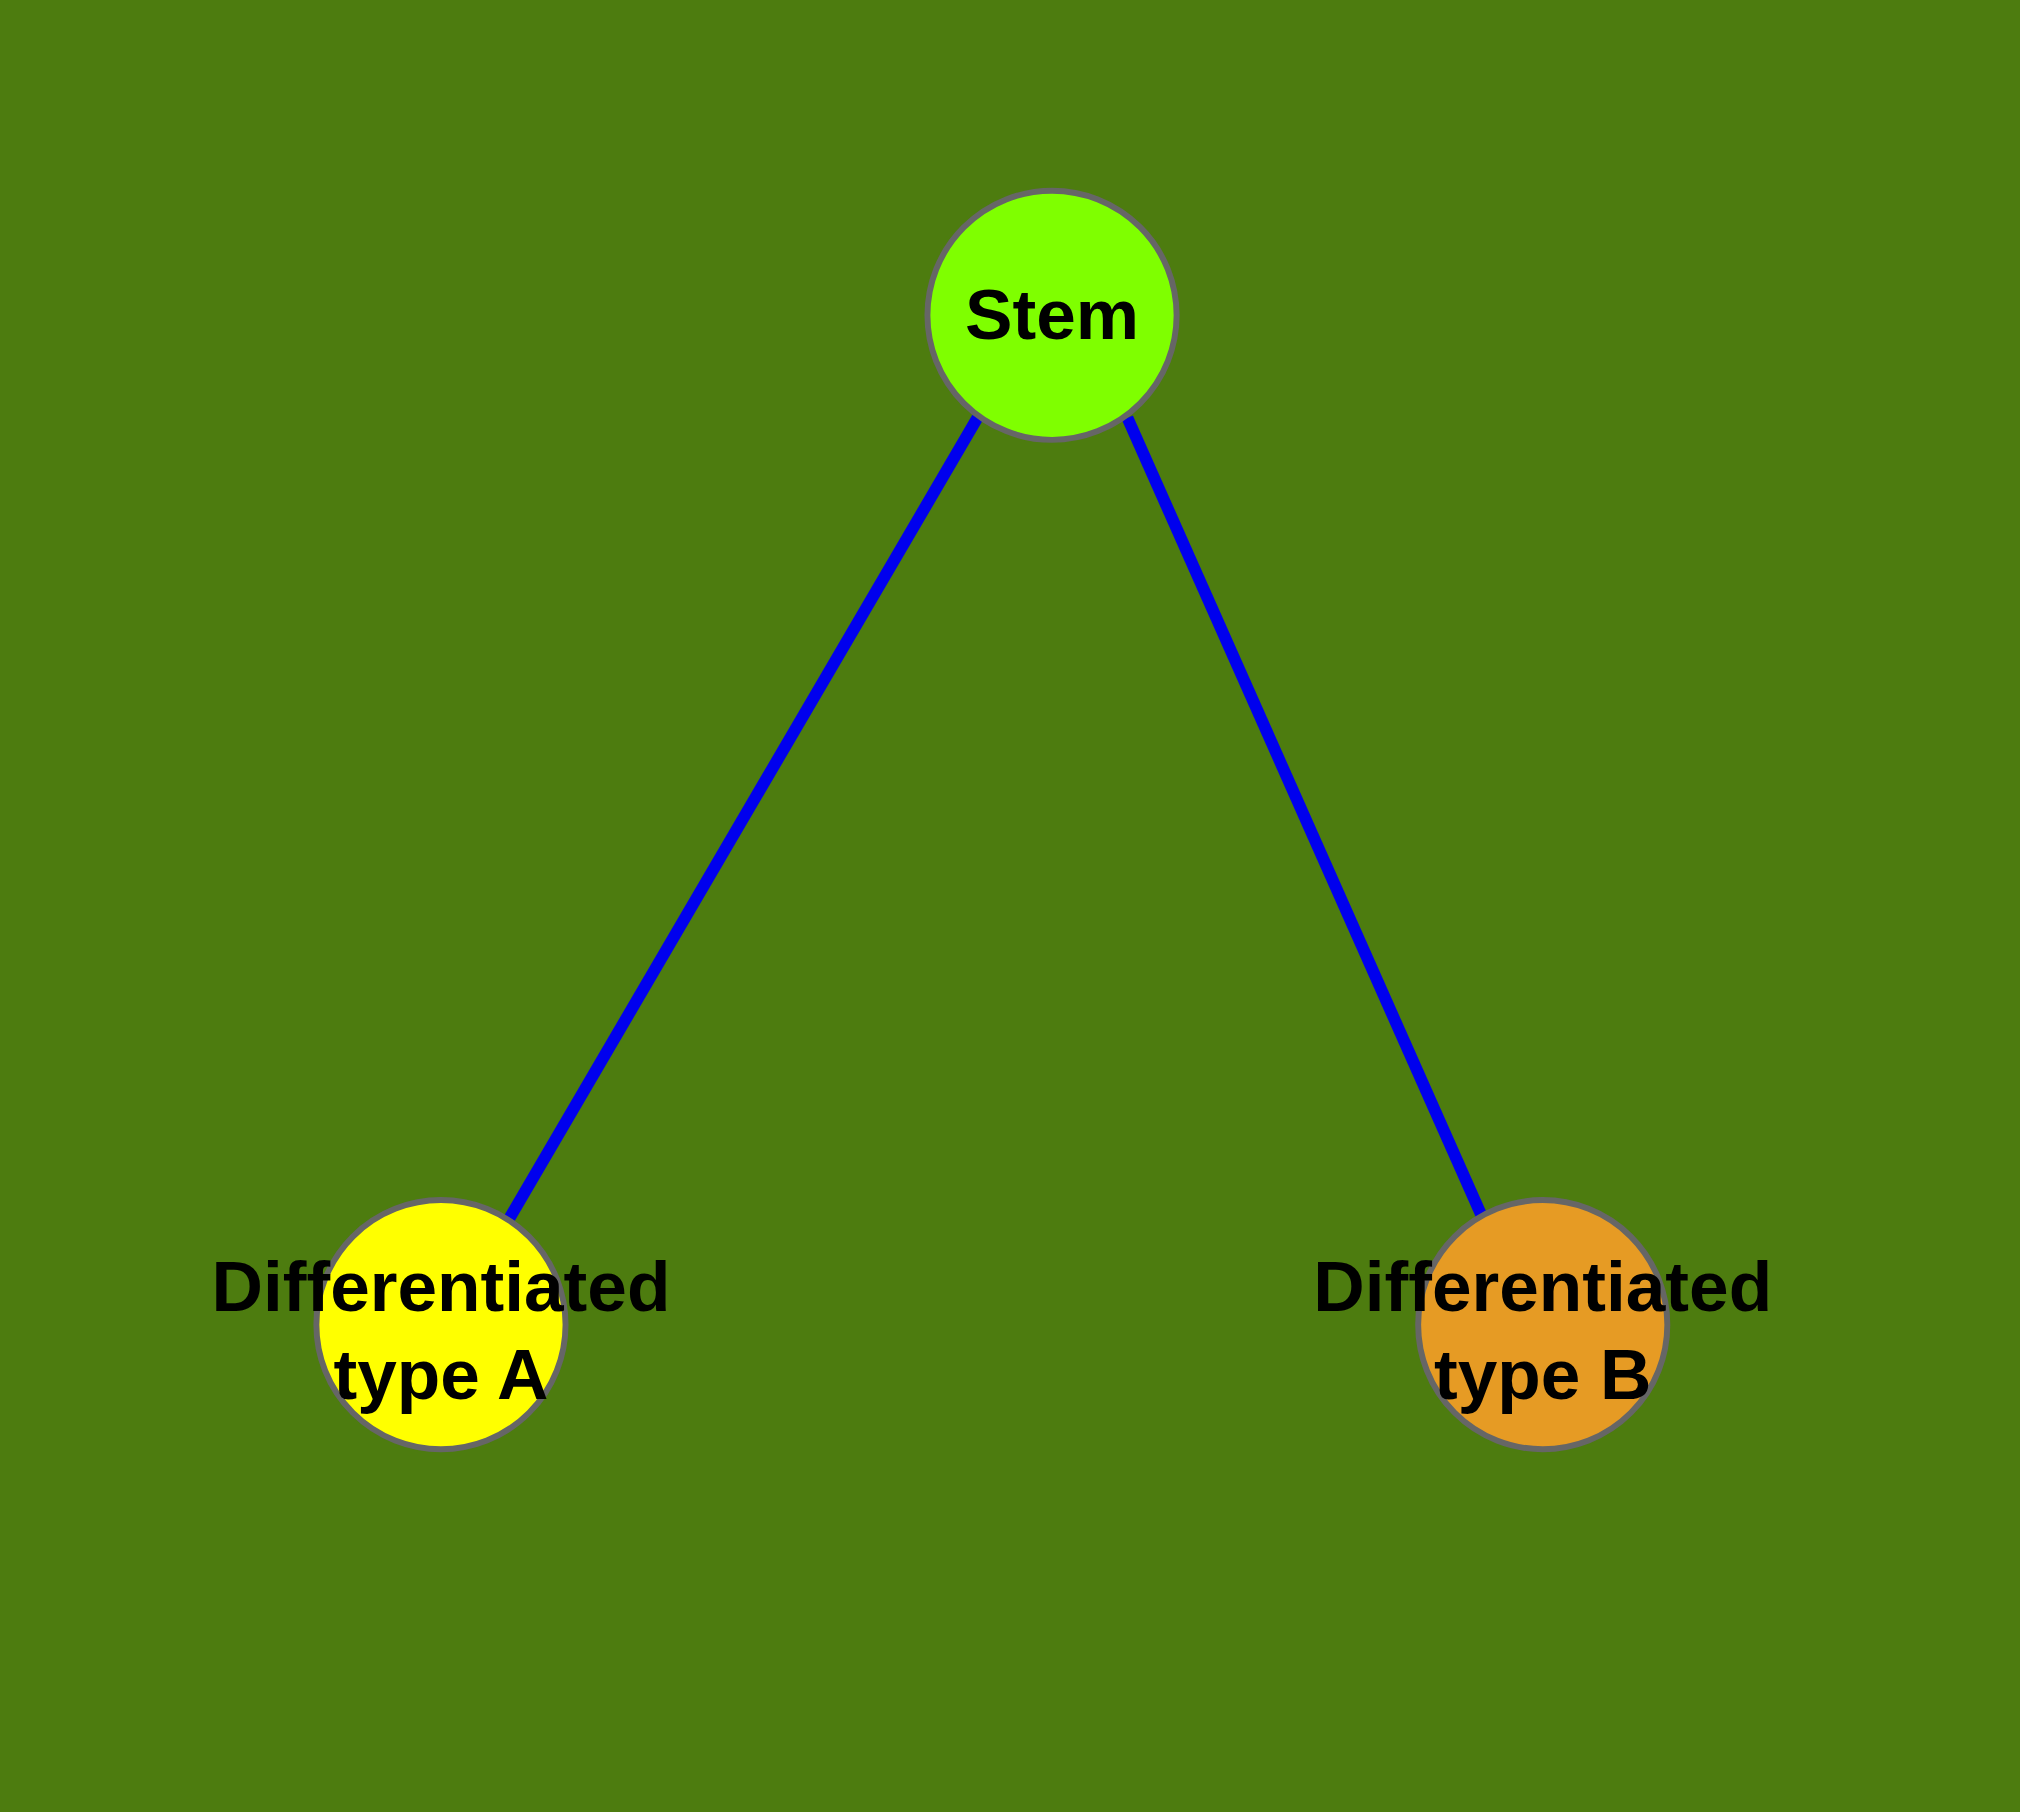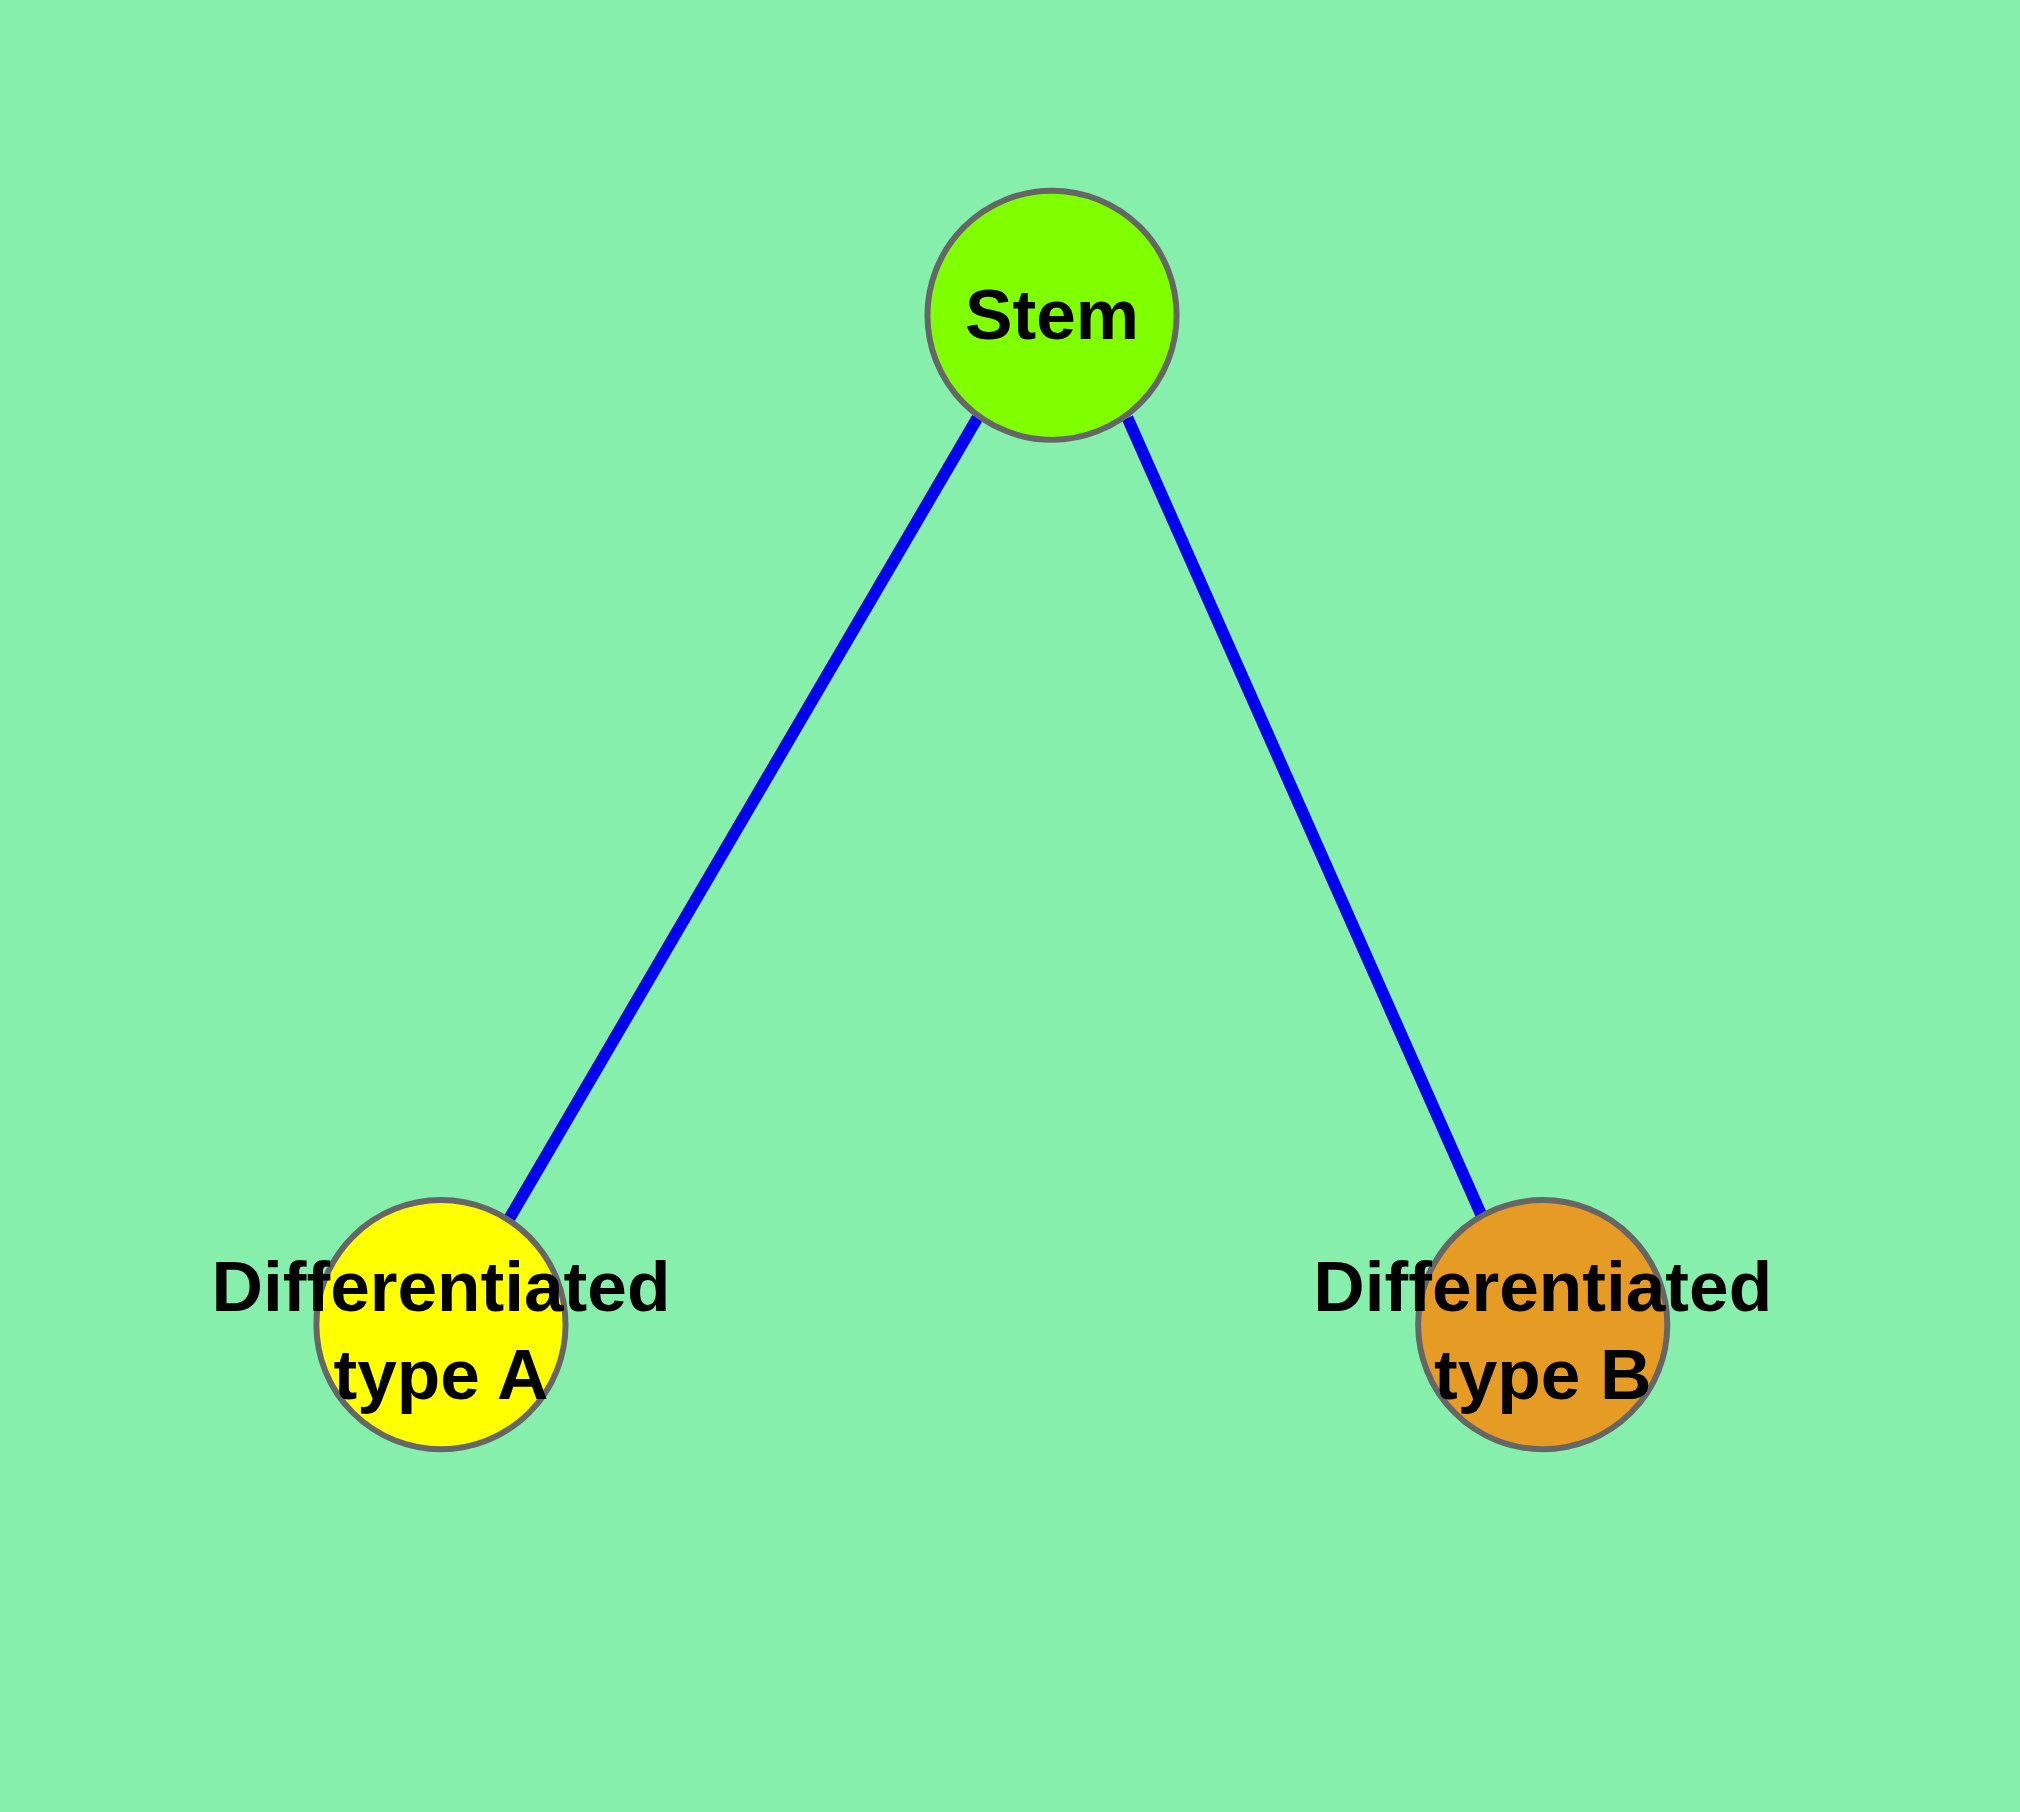--- a/index.html
+++ b/index.html
@@ -4,21 +4,21 @@
 <style>
   html, body {
     margin: 0;
     padding: 0;
     background: #ffffff;
   }
   #canvas {
     position: relative;
     width: 2021px;
     height: 1812px;
-    background: #86efac;
+    background: #4d7c0f;
     overflow: hidden;
     font-family: "Liberation Sans", sans-serif;
   }
   #graph-svg {
     position: absolute;
     top: 0;
     left: 0;
     width: 2021px;
     height: 1812px;
   }

